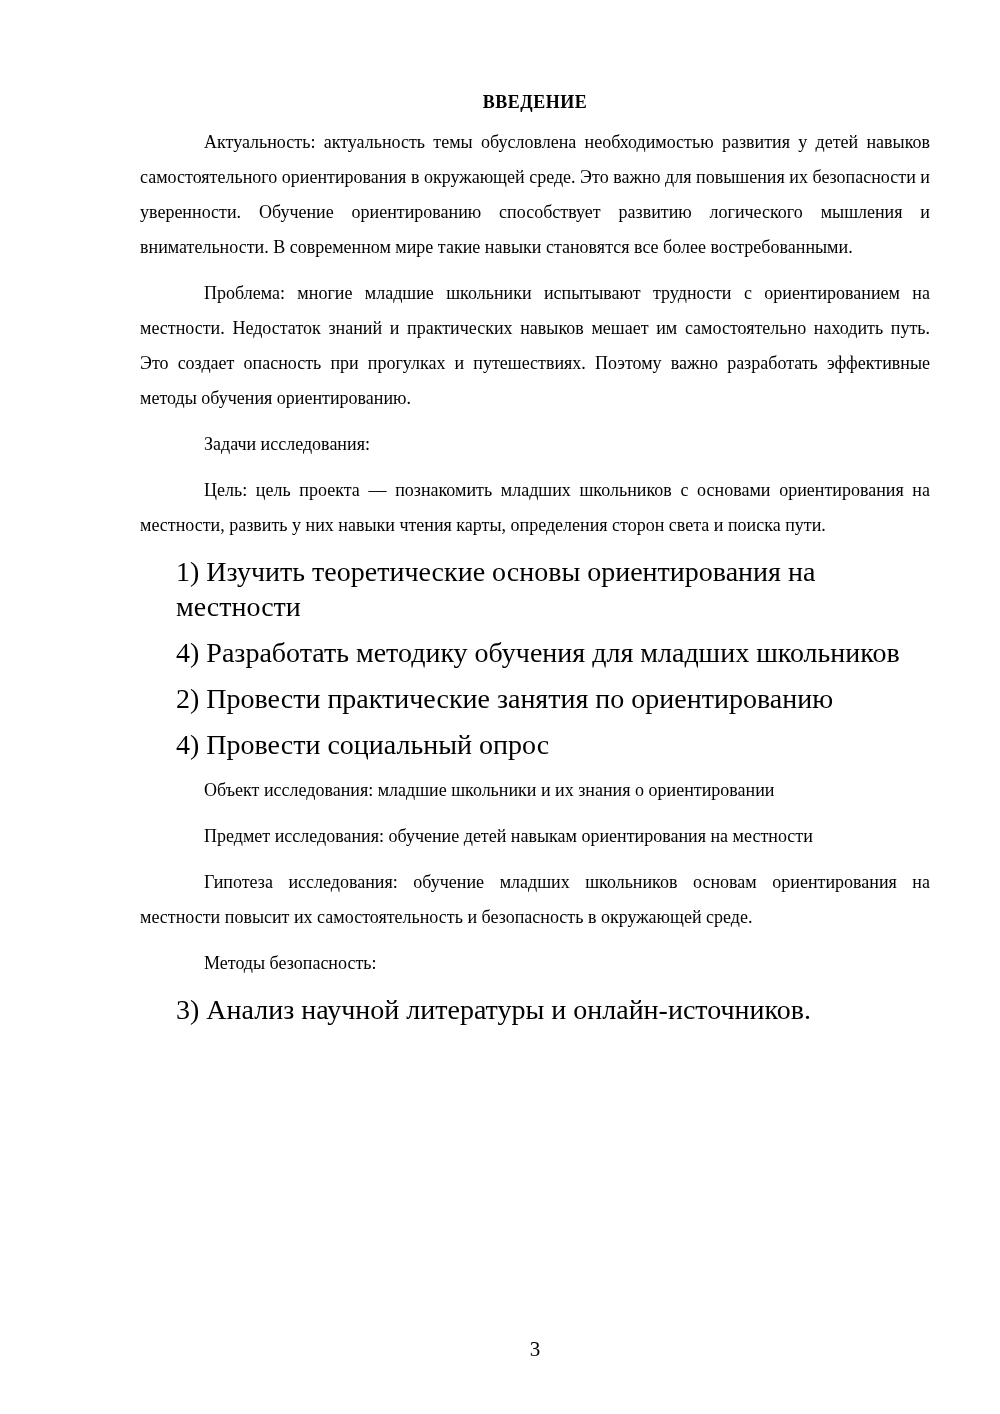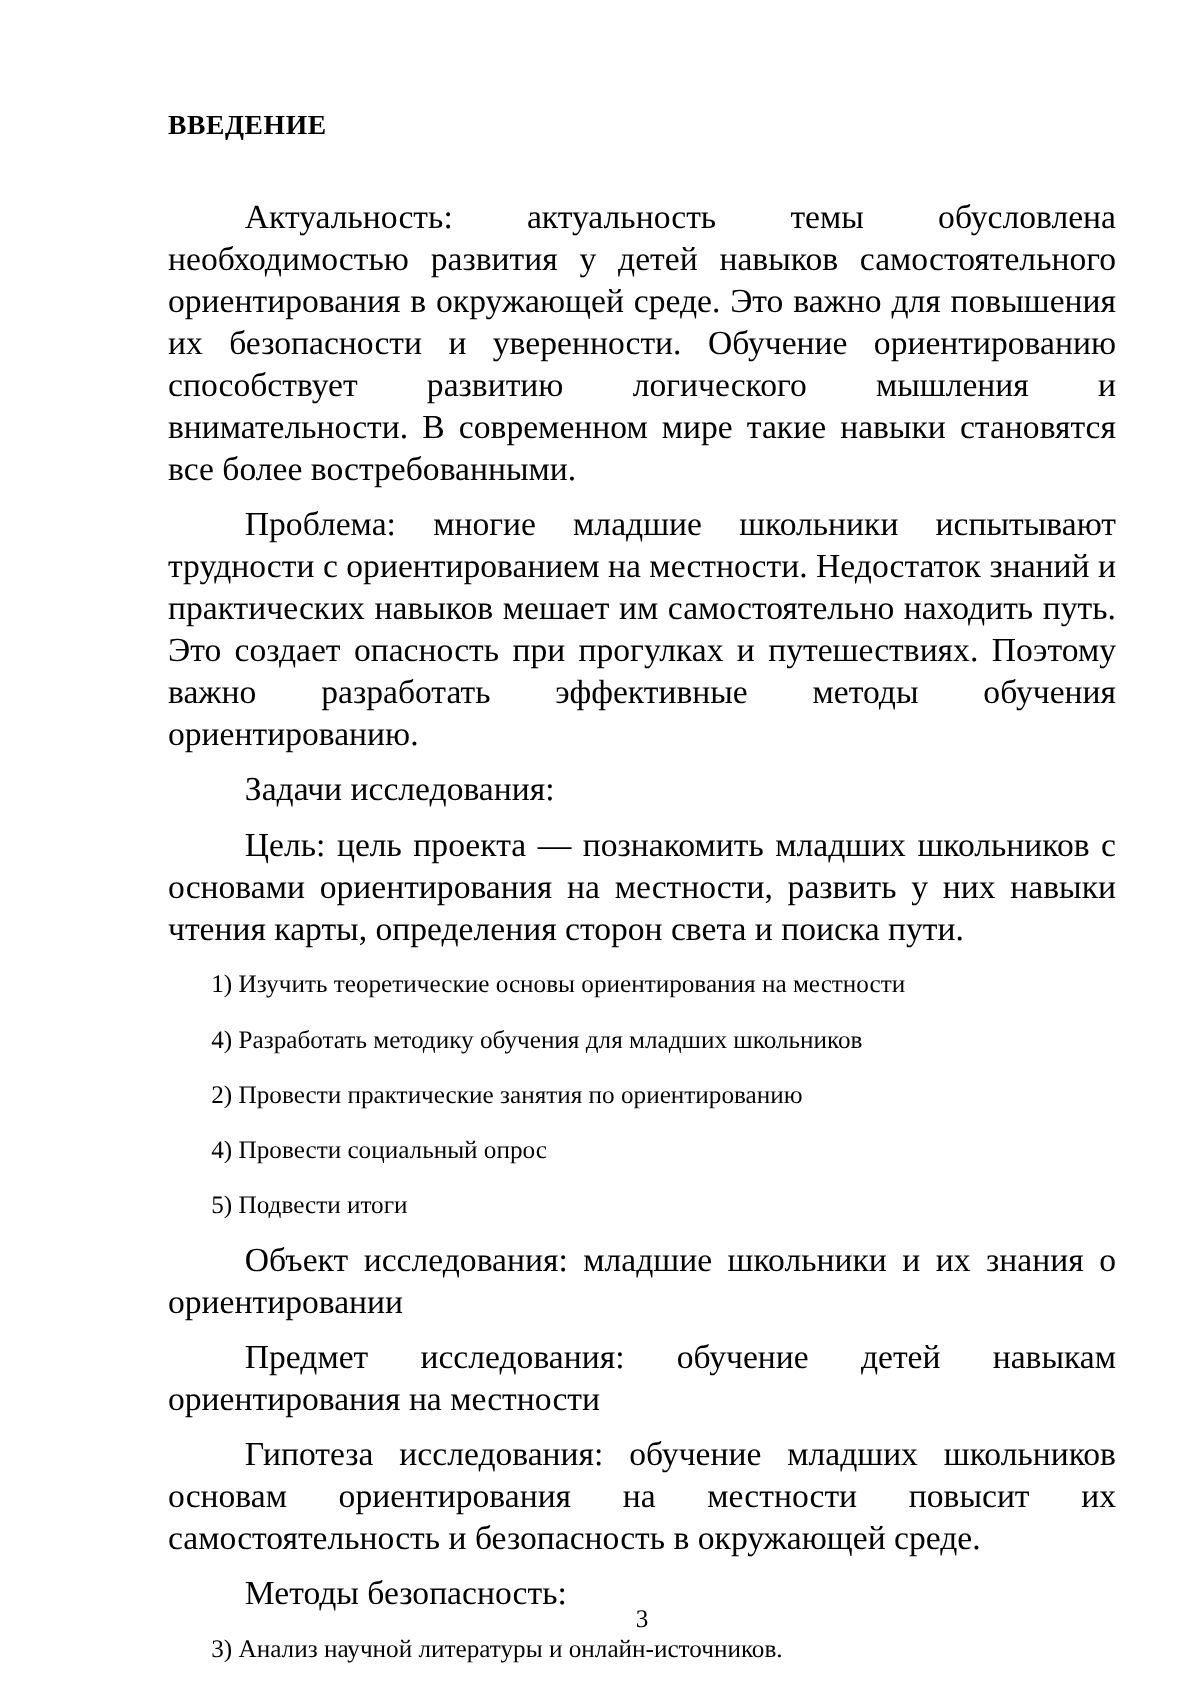--- a/index.html
+++ b/index.html
@@ -13,35 +13,35 @@
     overflow: hidden;
   }
   .page {
     position: absolute;
     top: 0; left: 0;
     width: 1000px;
     height: 1414px;
     padding: 92px 70px 0 140px;
   }
   .doc-title {
-    text-align: left;
-    font-size: 23px;
+    text-align: center;
+    font-size: 18px;
     font-weight: bold;
     letter-spacing: 0.5px;
-    margin-bottom: 46px;
+    margin-bottom: 12px;
   }
   .para {
-    font-size: 28px;
+    font-size: 18px;
     line-height: 35px;
     text-align: justify;
     text-indent: 64px;
     margin-bottom: 11px;
   }
   .list-item {
-    font-size: 21px;
+    font-size: 28px;
     line-height: 35px;
     margin: 0 0 11px 36px;
     text-align: left;
   }
   .page-number {
     position: absolute;
     bottom: 52px;
     left: 140px;
     width: 790px;
     text-align: center;
@@ -57,21 +57,20 @@
 
   <p class="para">Актуальность: актуальность темы обусловлена необходимостью развития у детей навыков самостоятельного ориентирования в окружающей среде. Это важно для повышения их безопасности и уверенности. Обучение ориентированию способствует развитию логического мышления и внимательности. В современном мире такие навыки становятся все более востребованными.</p>
   <p class="para">Проблема: многие младшие школьники испытывают трудности с ориентированием на местности. Недостаток знаний и практических навыков мешает им самостоятельно находить путь. Это создает опасность при прогулках и путешествиях. Поэтому важно разработать эффективные методы обучения ориентированию.</p>
   <p class="para">Задачи исследования:</p>
   <p class="para">Цель: цель проекта — познакомить младших школьников с основами ориентирования на местности, развить у них навыки чтения карты, определения сторон света и поиска пути.</p>
 
   <div class="list-item">1) Изучить теоретические основы ориентирования на местности</div>
   <div class="list-item">4) Разработать методику обучения для младших школьников</div>
   <div class="list-item">2) Провести практические занятия по ориентированию</div>
   <div class="list-item">4) Провести социальный опрос</div>
-  <div class="list-item">5) Подвести итоги</div>
 
   <p class="para">Объект исследования: младшие школьники и их знания о ориентировании</p>
   <p class="para">Предмет исследования: обучение детей навыкам ориентирования на местности</p>
   <p class="para">Гипотеза исследования: обучение младших школьников основам ориентирования на местности повысит их самостоятельность и безопасность в окружающей среде.</p>
   <p class="para">Методы безопасность:</p>
 
   <div class="list-item">3) Анализ научной литературы и онлайн-источников.</div>
 
   <div class="page-number">3</div>
 </div>

